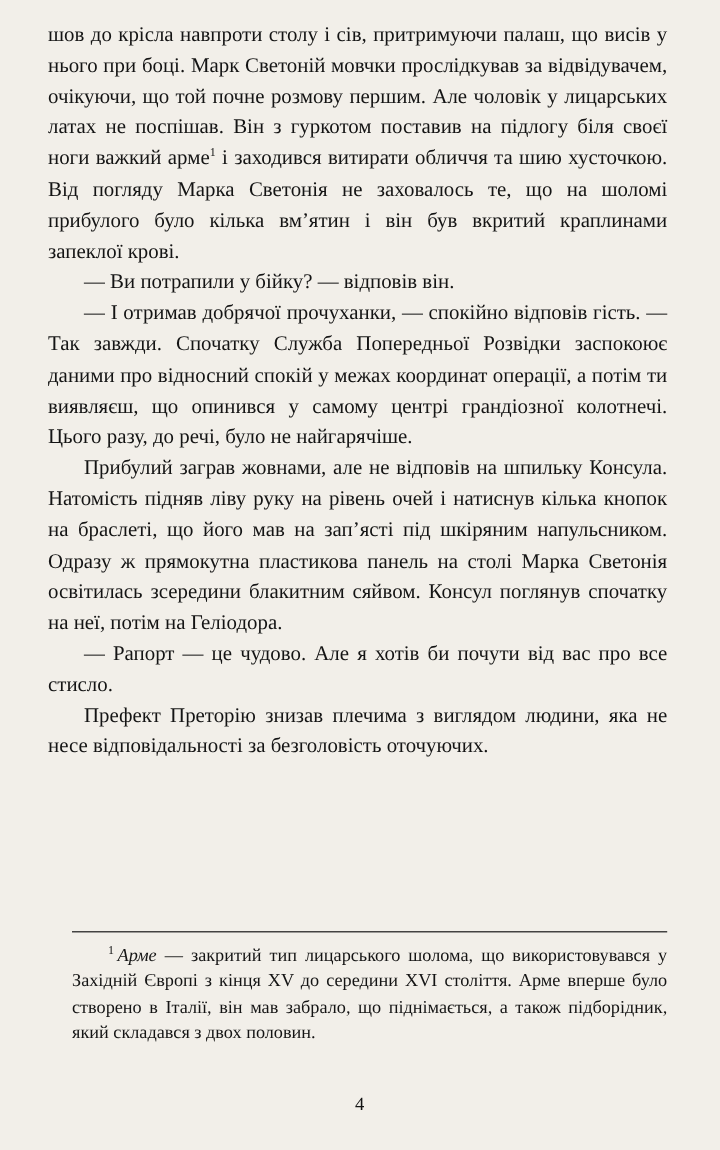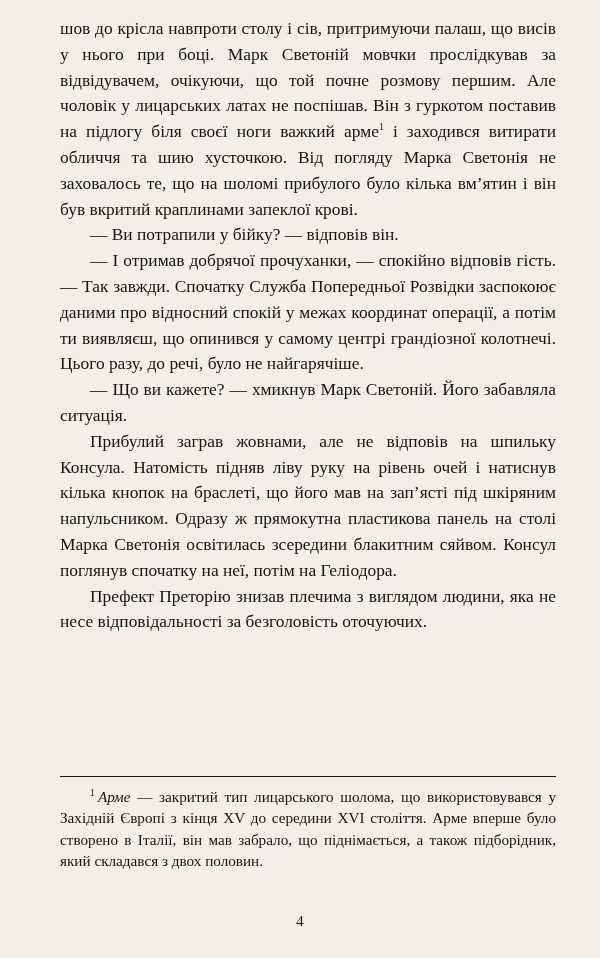--- a/index.html
+++ b/index.html
@@ -12,21 +12,21 @@
     background: #f2efe9;
     font-family: "Liberation Serif", serif;
     color: #141414;
     overflow: hidden;
   }
   .page {
     position: relative;
     width: 600px;
     height: 958px;
     box-sizing: border-box;
-    padding: 16px 44px 0 60px;
+    padding: 16px 44px 0 40px;
   }
   .body-text {
     font-size: 17.4px;
     line-height: 25.8px;
     text-align: justify;
     text-justify: inter-word;
     hyphens: manual;
   }
   .body-text p {
     margin: 0;
@@ -80,22 +80,22 @@
 </style>
 </head>
 <body>
 
 <div class="page">
 
   <div class="body-text">
     <p class="noindent"><span>шов до крісла навпроти столу і сів, притримуючи палаш, що висів у нього при боці. Марк Светоній мовчки прослідкував за відвідувачем, очікуючи, що той почне розмову першим. Але чоловік у лицарських латах не поспішав. Він з гуркотом поставив на підлогу біля своєї ноги важкий арме</span><sup class="fn">1</sup><span> і заходився витирати обличчя та шию хусточкою. Від погляду Марка Светонія не заховалось те, що на шоломі прибулого було кілька вм’ятин і він був вкритий краплинами запеклої крові.</span></p>
     <p>— Ви потрапили у бійку? — відповів він.</p>
     <p>— І отримав добрячої прочуханки, — спокійно відповів гість. — Так завжди. Спочатку Служба Попередньої Розвідки заспокоює даними про відносний спокій у межах координат операції, а потім ти виявляєш, що опинився у самому центрі грандіозної колотнечі. Цього разу, до речі, було не найгарячіше.</p>
-    <p>— Що ви кажете? — хмикнув Марк Светоній. Його забавляла ситуація.</p>
     <p>Прибулий заграв жовнами, але не відповів на шпильку Консула. Натомість підняв ліву руку на рівень очей і натиснув кілька кнопок на браслеті, що його мав на зап’ясті під шкіряним напульсником. Одразу ж прямокутна пластикова панель на столі Марка Светонія освітилась зсередини блакитним сяйвом. Консул поглянув спочатку на неї, потім на Геліодора.</p>
+    <p>— Рапорт — це чудово. Але я хотів би почути від вас про все стисло.</p>
     <p>Префект Преторію знизав плечима з виглядом людини, яка не несе відповідальності за безголовість оточуючих.</p>
   </div>
 
   <div class="footnote-wrap">
     <div class="footnote-rule"></div>
     <p class="footnote"><span class="fn-marker">1</span><i>Арме</i><span> — закритий тип лицарського шолома, що використовувався у Західній Європі з кінця XV до середини XVI століття. Арме вперше було створено в Італії, він мав забрало, що піднімається, а також підборідник, який складався з двох половин.</span></p>
   </div>
 
   <div class="folio">4</div>
 

